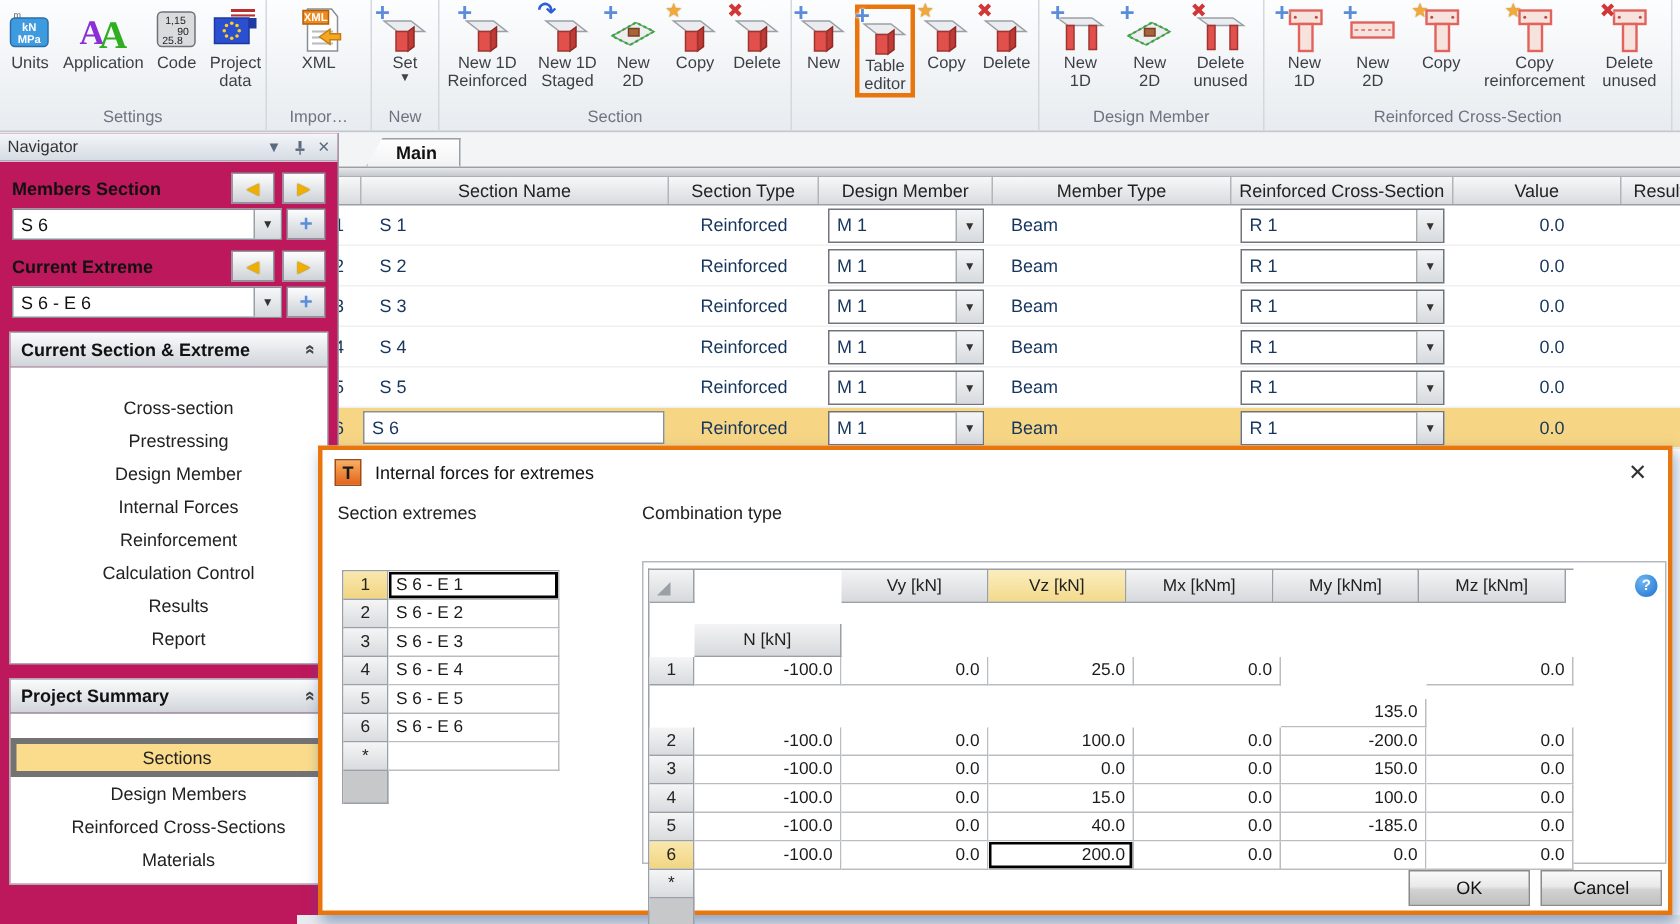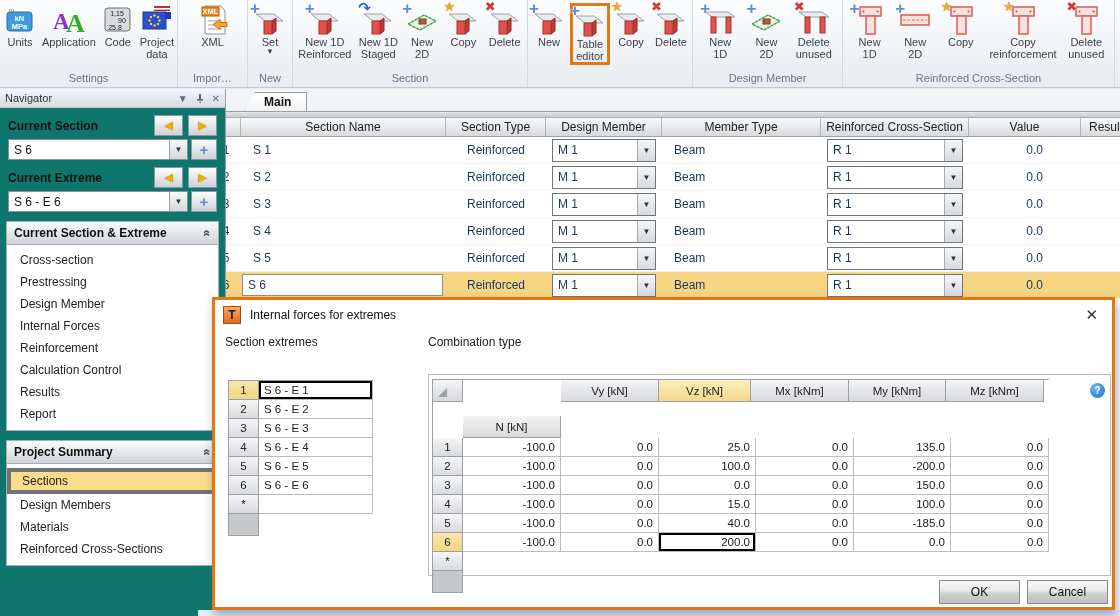--- a/index.html
+++ b/index.html
@@ -18,21 +18,21 @@
   .rib-btn .icon svg{width:34px;height:32px;display:block;}
   .rib-btn .label{font-size:11px;line-height:12px;color:#3c3f44;text-align:center;white-space:pre-line;}
   .badge{position:absolute;left:-3px;top:-4px;font-weight:bold;line-height:1;}
   .badge.plus{color:#5b8dd9;font-size:17px;text-shadow:0 0 2px #fff,0 0 2px #fff;}
   .badge.star{color:#f2a93b;font-size:13px;text-shadow:0 0 1px #a86e00;}
   .badge.cross{color:#d23737;font-size:13px;text-shadow:0 0 2px #fff;}
   .badge.arrow{color:#2b5fd9;font-size:15px;}
   .dd-caret{font-size:8px;color:#444;line-height:7px;}
   .rib-grouplabel{font-size:11px;color:#6d7480;text-align:center;padding:2px 2px 3px;white-space:nowrap;overflow:hidden;text-overflow:ellipsis;}
   
-  #navigator{position:absolute;left:0;top:89px;width:226px;height:527px;background:#0f766e;
+  #navigator{position:absolute;left:0;top:89px;width:226px;height:527px;background:#be185d;
              border-right:1px solid #9aa0a6;box-sizing:border-box;z-index:2;}
   #nav-titlebar{height:18px;background:linear-gradient(#f3f6fa,#d6dce3);border-bottom:1px solid #c0c6cd;
                 display:flex;align-items:center;padding:0 5px;font-size:11px;color:#333;}
   #nav-titlebar .spacer{flex:1;}
   .titlebar-icon{color:#5a6b7d;font-size:10px;margin-left:7px;cursor:pointer;}
   .nav-row-label{font-weight:bold;font-size:12px;color:#111;margin:7px 8px 3px;display:flex;justify-content:space-between;align-items:center;}
   .nav-arrows{display:flex;gap:5px;}
   .nav-arrow{width:27px;height:19px;background:linear-gradient(#fdfdfd,#cdd2d7);border:1px solid #8f969d;
              display:flex;align-items:center;justify-content:center;font-size:11px;color:#efaf00;cursor:pointer;
              text-shadow:0 0 1px #8a6500;}
@@ -40,21 +40,21 @@
   .combo{flex:1;height:21px;border:1px solid #898f96;background:#fff;display:flex;align-items:center;font-size:12px;color:#111;box-sizing:border-box;cursor:pointer;}
   .combo .val{flex:1;padding-left:5px;}
   .combo .cbtn{width:17px;align-self:stretch;background:linear-gradient(#f6f7f9,#d5d9dd);border-left:1px solid #9aa0a6;
                display:flex;align-items:center;justify-content:center;font-size:8px;color:#333;}
   .plus-btn{width:26px;height:21px;background:linear-gradient(#fbfcfd,#cbd0d5);border:1px solid #8f969d;
             color:#5b8dd9;font-weight:bold;font-size:15px;line-height:1;display:flex;align-items:center;justify-content:center;cursor:pointer;box-sizing:border-box;}
   .nav-group{margin:9px 6px 0;border:1px solid #a8adb3;}
   .nav-group-header{height:22px;background:linear-gradient(#fafbfc,#d1d5da);border-bottom:1px solid #a8adb3;
                     display:flex;align-items:center;justify-content:space-between;padding:0 7px;font-weight:bold;font-size:12px;color:#111;}
   .chev{display:inline-block;transform:rotate(90deg);font-size:12px;color:#444;cursor:pointer;}
-  .nav-items{background:#fff;padding:4px 0 5px;}
+  .nav-items{background:#fff;padding:16px 0 5px;text-align:center;}
   .nav-item{font-size:12px;color:#222;padding:4px 0 4px 13px;cursor:pointer;}
   .nav-item.selected{background:#fbdc8c;border:4px solid #737373;padding:2px 0 2px 11px;}
   
   #splitter{position:absolute;left:198px;top:89px;width:13px;height:527px;cursor:col-resize;
             background:linear-gradient(90deg,#f1f2f4 0 2px,#a9afb5 2px 3px,#f1f2f4 3px 8px,#a9afb5 8px 9px,#f1f2f4 9px);}
   
   #main{position:absolute;left:211px;top:89px;width:909px;height:527px;background:#fff;overflow:hidden;}
   #tabbar{height:22px;background:#f3f4f6;display:flex;align-items:flex-end;padding-left:33px;}
   .tab{background:linear-gradient(#ffffff,#f1f2f4);border:1px solid #9aa0a6;border-bottom:none;
        font-weight:bold;font-size:12px;color:#111;padding:2px 15px 2px 19px;
@@ -458,21 +458,21 @@
     <span class="spacer"></span>
     <span class="titlebar-icon">▼</span>
     <svg class="pin-svg" width="10" height="11" viewBox="0 0 10 11">
         <rect x="4" y="1" width="2" height="5" fill="#5a6b7d"></rect>
         <rect x="2" y="6" width="6" height="1.6" fill="#5a6b7d"></rect>
         <rect x="4.6" y="7.6" width="0.9" height="2.6" fill="#5a6b7d"></rect>
       </svg>
     <span class="titlebar-icon">✕</span>
   </div>
   <div class="nav-row-label">
-    <span>Current Section</span>
+    <span>Members Section</span>
     <span class="nav-arrows">
       <span class="nav-arrow">◀</span>
       <span class="nav-arrow">▶</span>
     </span>
   </div>
   <div class="combo-row">
     <div class="combo">
       <span class="val">S 6</span>
       <span class="cbtn">▼</span>
     </div>
@@ -510,22 +510,22 @@
         </div>
       </div>
       <div class="nav-group">
         <div class="nav-group-header">
           <span>Project Summary</span>
           <span class="chev">«</span>
         </div>
         <div class="nav-items">
           <div class="nav-item selected">Sections</div>
           <div class="nav-item">Design Members</div>
+          <div class="nav-item">Reinforced Cross-Sections</div>
           <div class="nav-item">Materials</div>
-          <div class="nav-item">Reinforced Cross-Sections</div>
         </div>
       </div>
     </div>
 </div>
 
 <div id="splitter"></div>
 
 <div id="main">
   <div id="tabbar">
     <div class="tab">Main</div>
@@ -689,21 +689,21 @@
           <div class="gh" style="width: 98px;">Mx [kNm]</div>
           <div class="gh" style="width: 97px;">My [kNm]</div>
           <div class="gh" style="width: 98px;">Mz [kNm]</div>
         </div>
         <div class="grow">
           <div class="grh" style="width: 30px;">1</div>
           <div class="gc numcell" style="width: 98px;">-100.0</div>
           <div class="gc numcell" style="width: 98px;">0.0</div>
           <div class="gc numcell" style="width: 97px;">25.0</div>
           <div class="gc numcell" style="width: 98px;">0.0</div>
-          <div class="gc numcell" style="width: 97px;">135.0</div>
+          <div class="gc numcell" style="width: 97px; margin-top: 28px;">135.0</div>
           <div class="gc numcell" style="width: 98px;">0.0</div>
         </div>
         <div class="grow">
           <div class="grh" style="width: 30px;">2</div>
           <div class="gc numcell" style="width: 98px;">-100.0</div>
           <div class="gc numcell" style="width: 98px;">0.0</div>
           <div class="gc numcell" style="width: 97px;">100.0</div>
           <div class="gc numcell" style="width: 98px;">0.0</div>
           <div class="gc numcell" style="width: 97px;">-200.0</div>
           <div class="gc numcell" style="width: 98px;">0.0</div>

